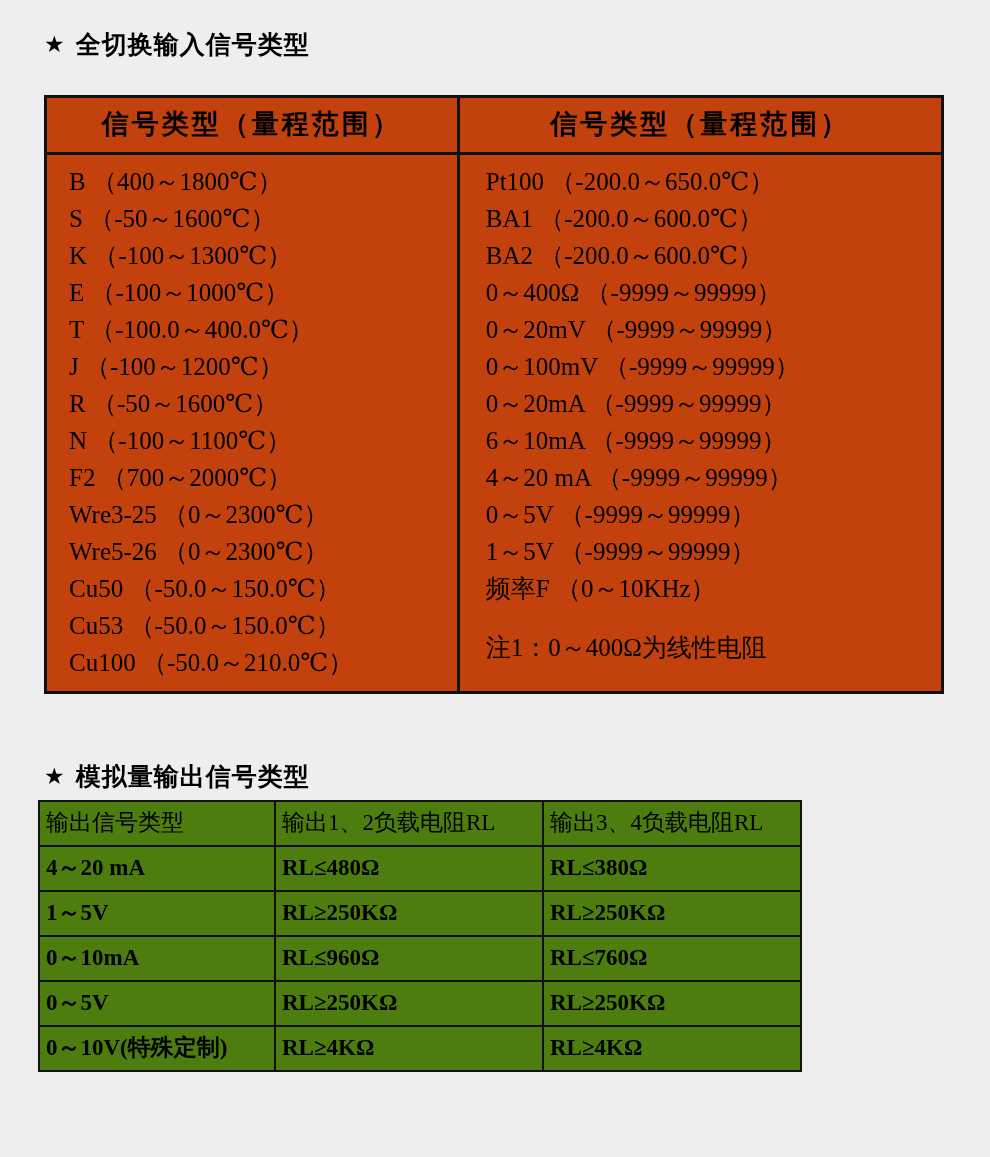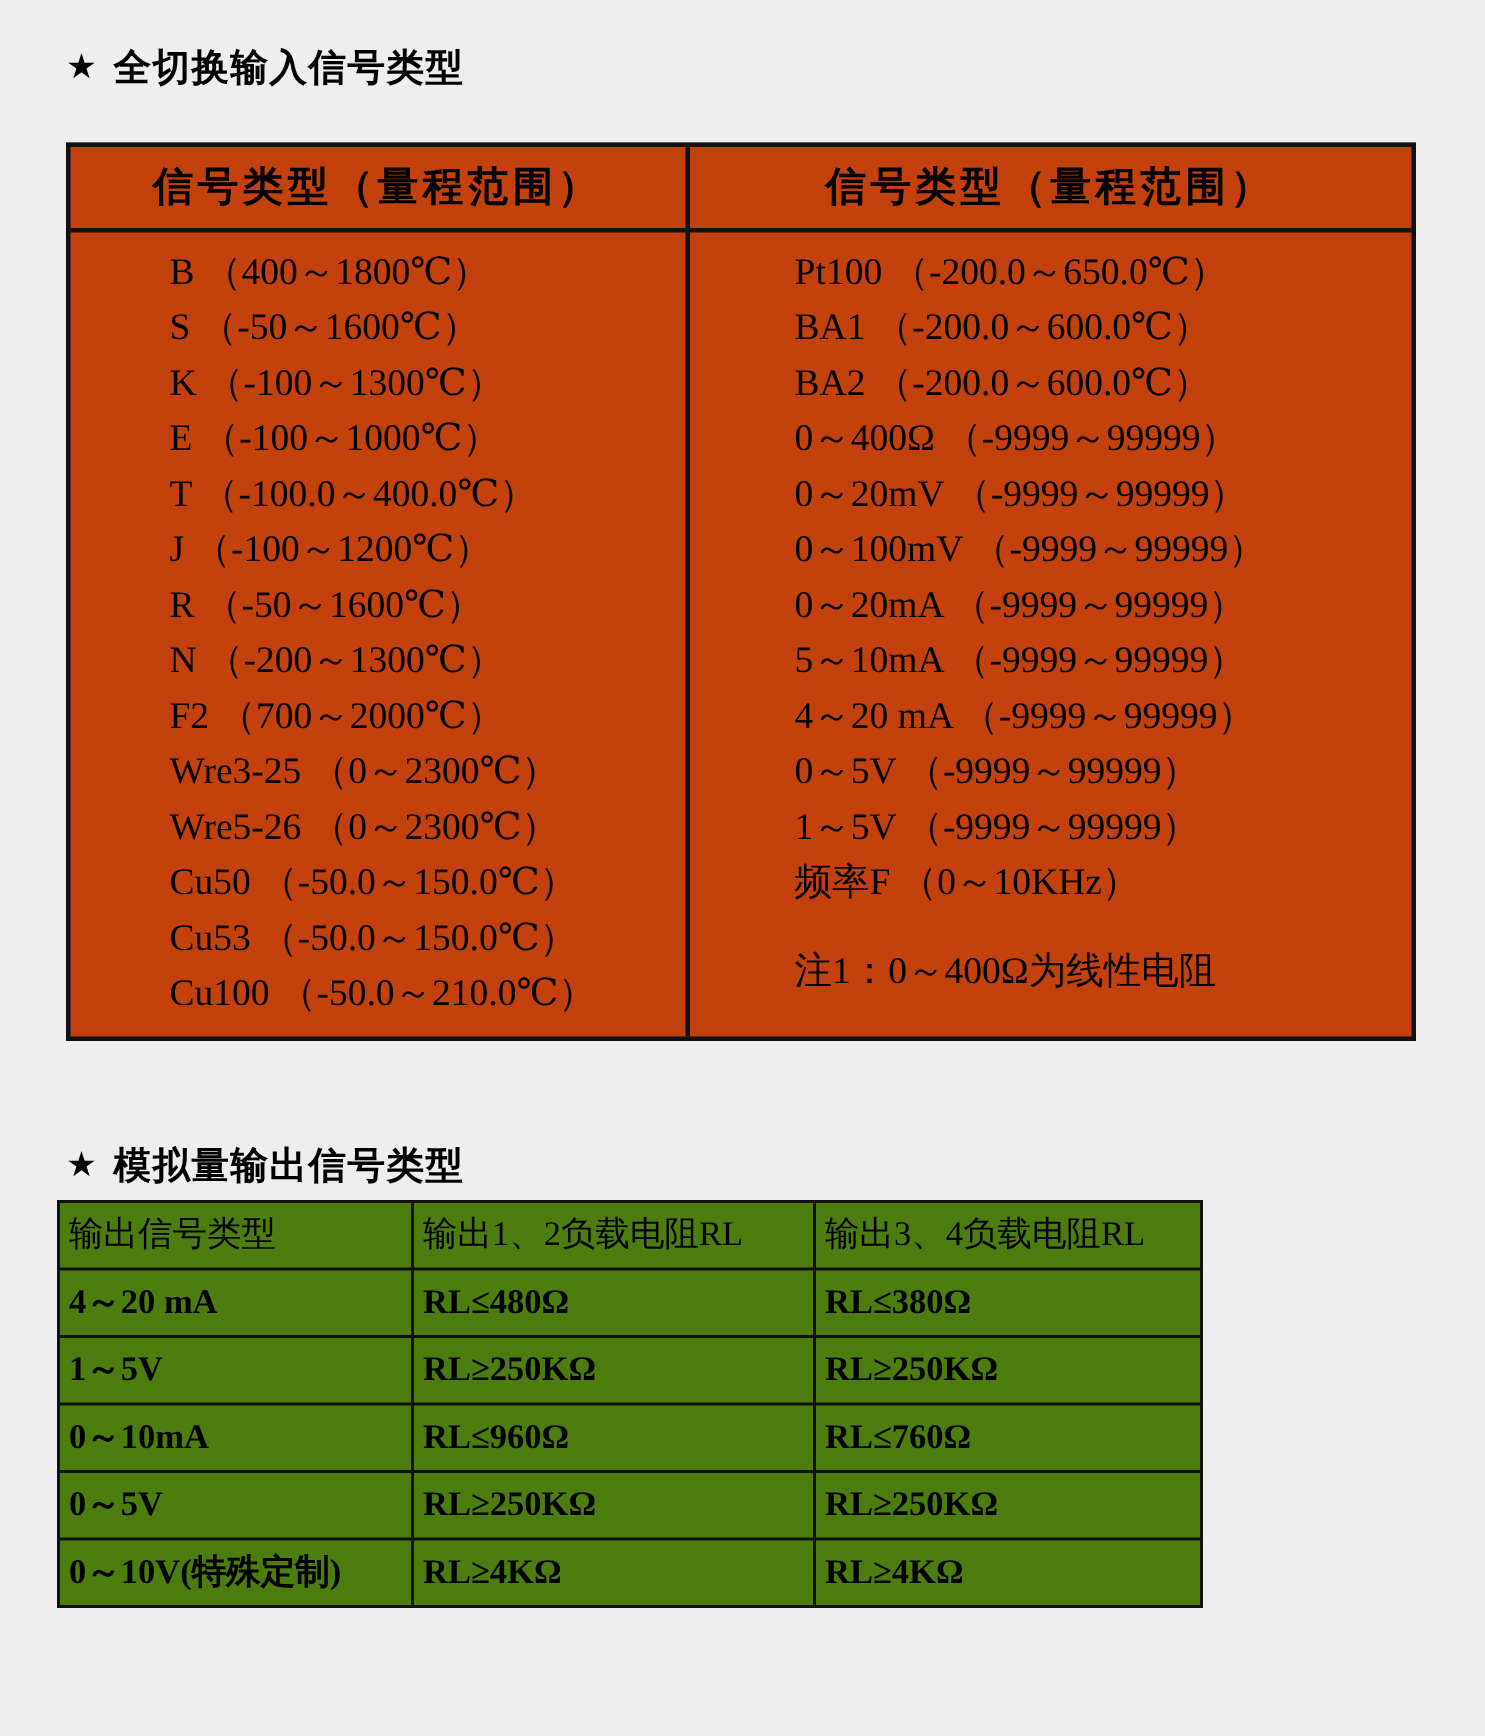--- a/index.html
+++ b/index.html
@@ -84,21 +84,20 @@
   .cellpad {
     padding: 8px 0 10px 22px;
   }
   .cellpad-r {
     padding: 8px 0 10px 26px;
   }
   .rowline {
     font-size: 25px;
     line-height: 37px;
     white-space: nowrap;
-    margin-left: 44px;
   }
   .rowline.note {
     padding-top: 22px;
   }
 
   
   .tbl2-wrap {
     position: absolute;
     left: 38px;
     top: 800px;
@@ -151,39 +150,39 @@
         <tr>
           <td class="col-left">
             <div class="cellpad">
               <div class="rowline">B （400～1800℃）</div>
               <div class="rowline">S （-50～1600℃）</div>
               <div class="rowline">K （-100～1300℃）</div>
               <div class="rowline">E （-100～1000℃）</div>
               <div class="rowline">T （-100.0～400.0℃）</div>
               <div class="rowline">J （-100～1200℃）</div>
               <div class="rowline">R （-50～1600℃）</div>
-              <div class="rowline">N （-200～1300℃）</div>
+              <div class="rowline">N （-100～1100℃）</div>
               <div class="rowline">F2 （700～2000℃）</div>
               <div class="rowline">Wre3-25 （0～2300℃）</div>
               <div class="rowline">Wre5-26 （0～2300℃）</div>
               <div class="rowline">Cu50 （-50.0～150.0℃）</div>
               <div class="rowline">Cu53 （-50.0～150.0℃）</div>
               <div class="rowline">Cu100 （-50.0～210.0℃）</div>
             </div>
           </td>
           <td>
             <div class="cellpad-r">
               <div class="rowline">Pt100 （-200.0～650.0℃）</div>
               <div class="rowline">BA1 （-200.0～600.0℃）</div>
               <div class="rowline">BA2 （-200.0～600.0℃）</div>
               <div class="rowline">0～400Ω （-9999～99999）</div>
               <div class="rowline">0～20mV （-9999～99999）</div>
               <div class="rowline">0～100mV （-9999～99999）</div>
               <div class="rowline">0～20mA （-9999～99999）</div>
-              <div class="rowline">5～10mA （-9999～99999）</div>
+              <div class="rowline">6～10mA （-9999～99999）</div>
               <div class="rowline">4～20 mA （-9999～99999）</div>
               <div class="rowline">0～5V （-9999～99999）</div>
               <div class="rowline">1～5V （-9999～99999）</div>
               <div class="rowline">频率F （0～10KHz）</div>
               <div class="rowline note">注1：0～400Ω为线性电阻</div>
             </div>
           </td>
         </tr>
       </tbody>
     </table>

